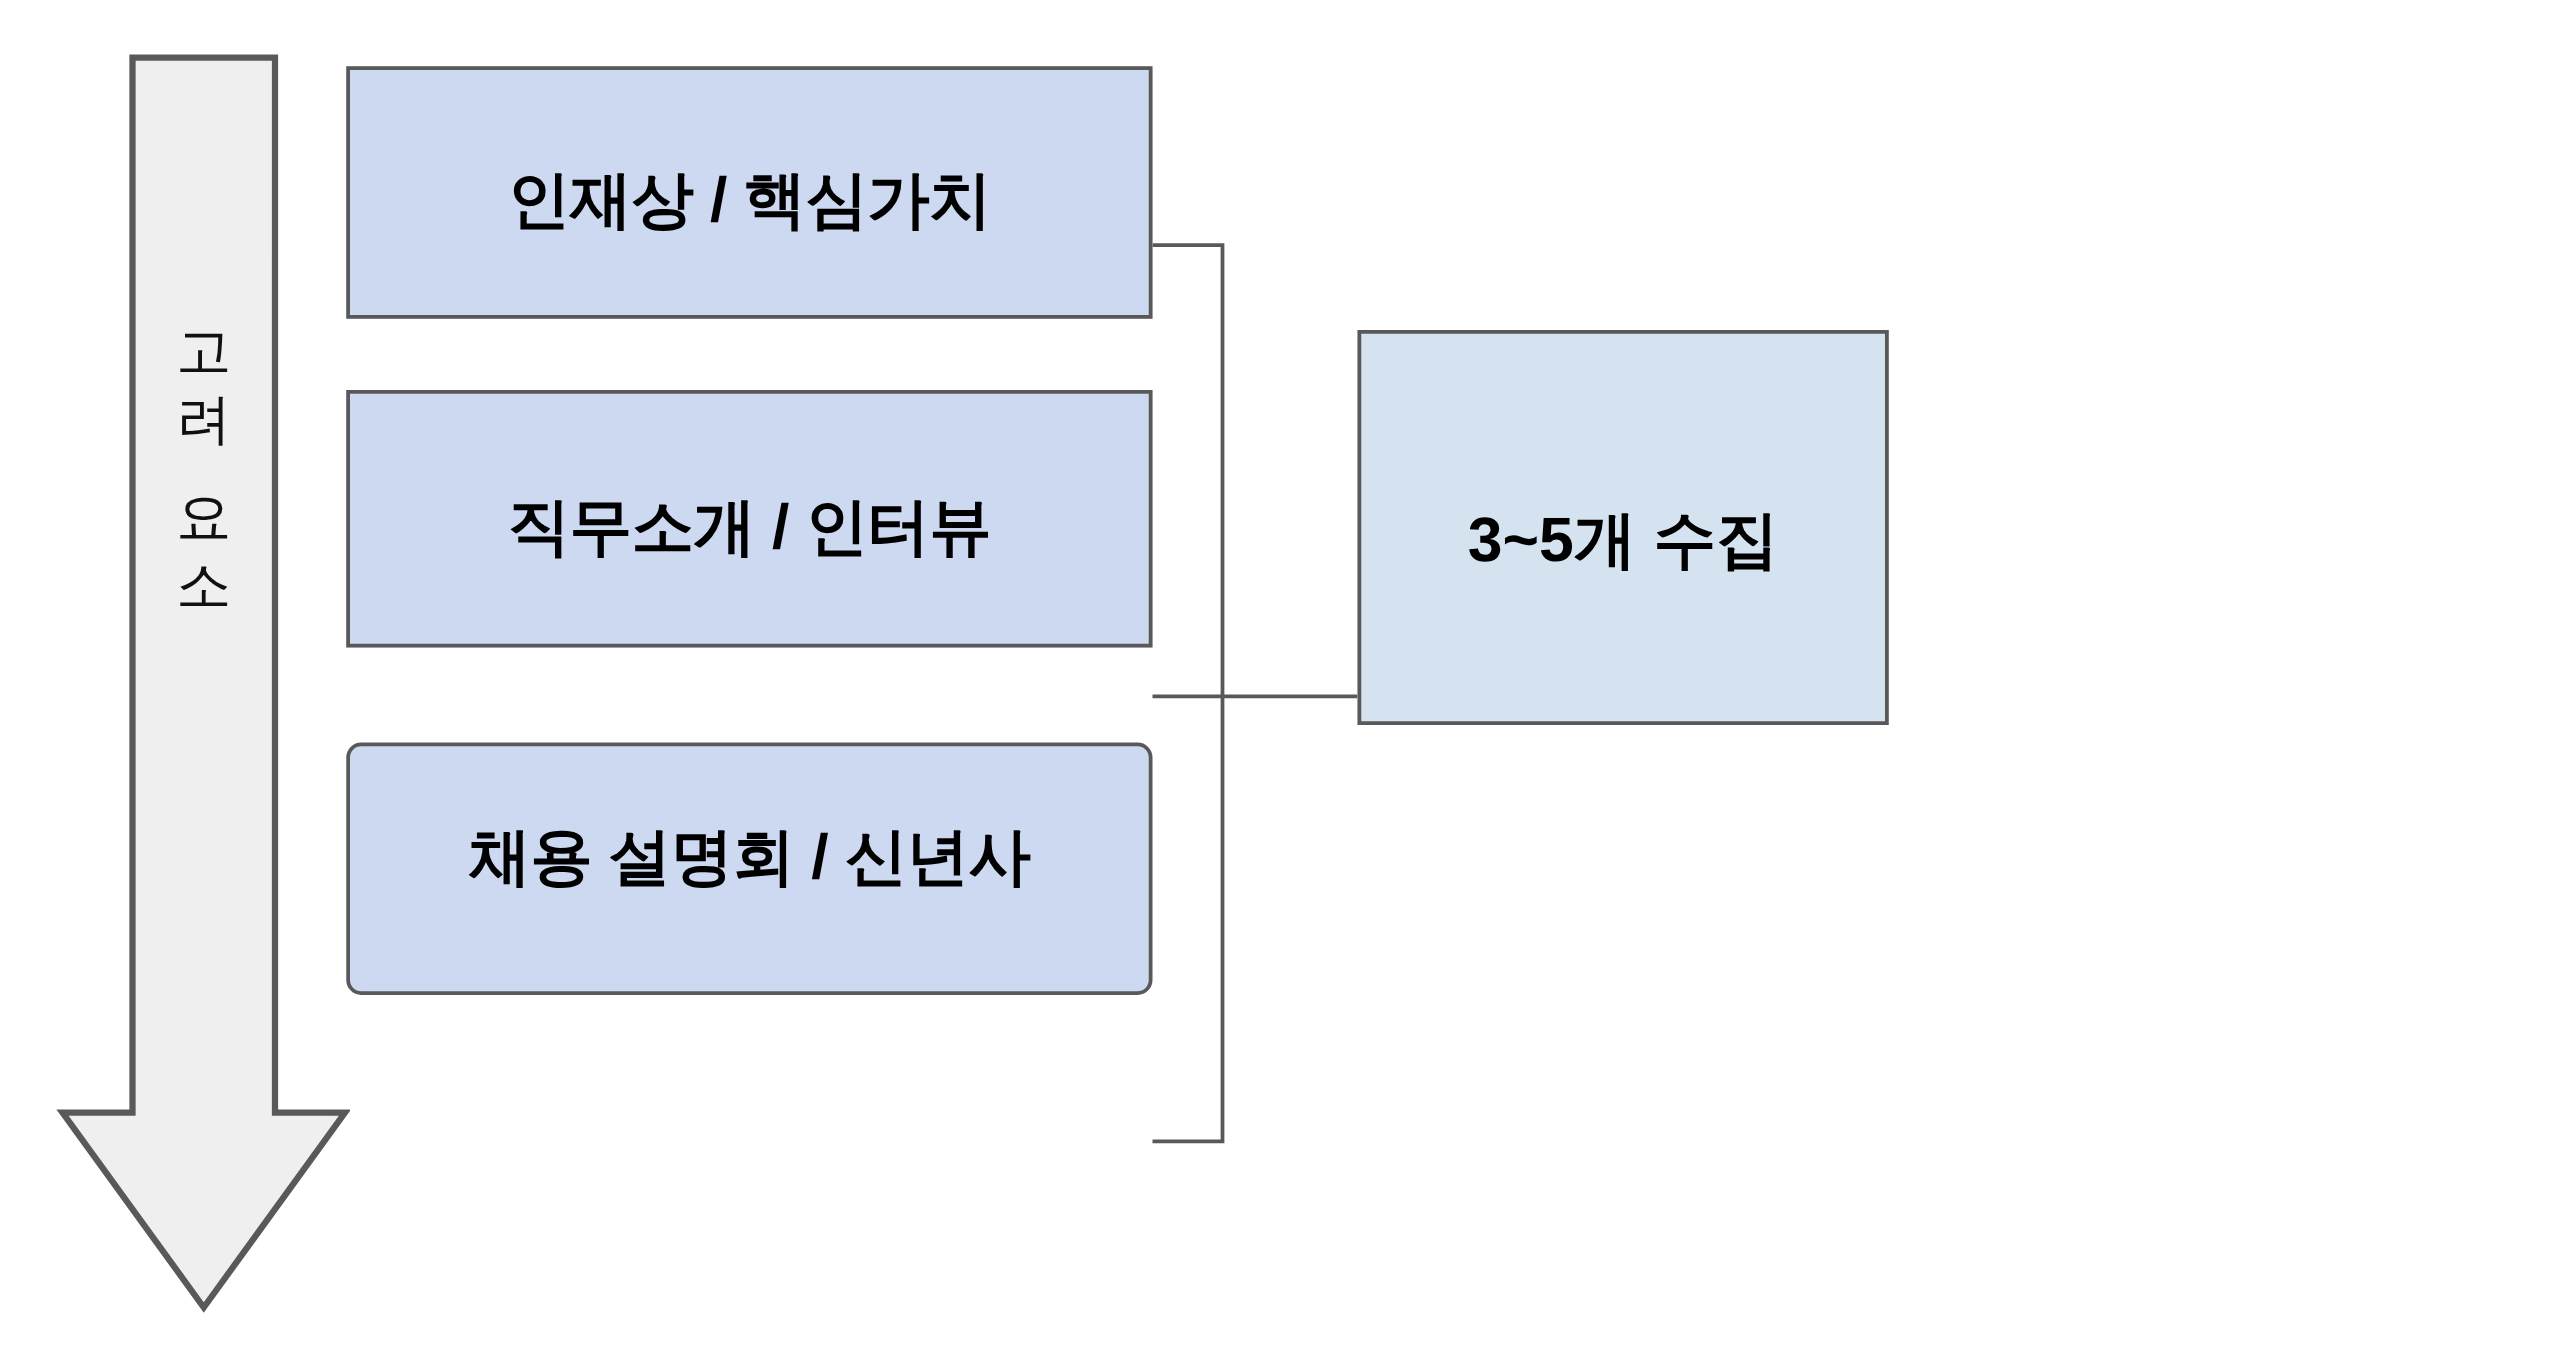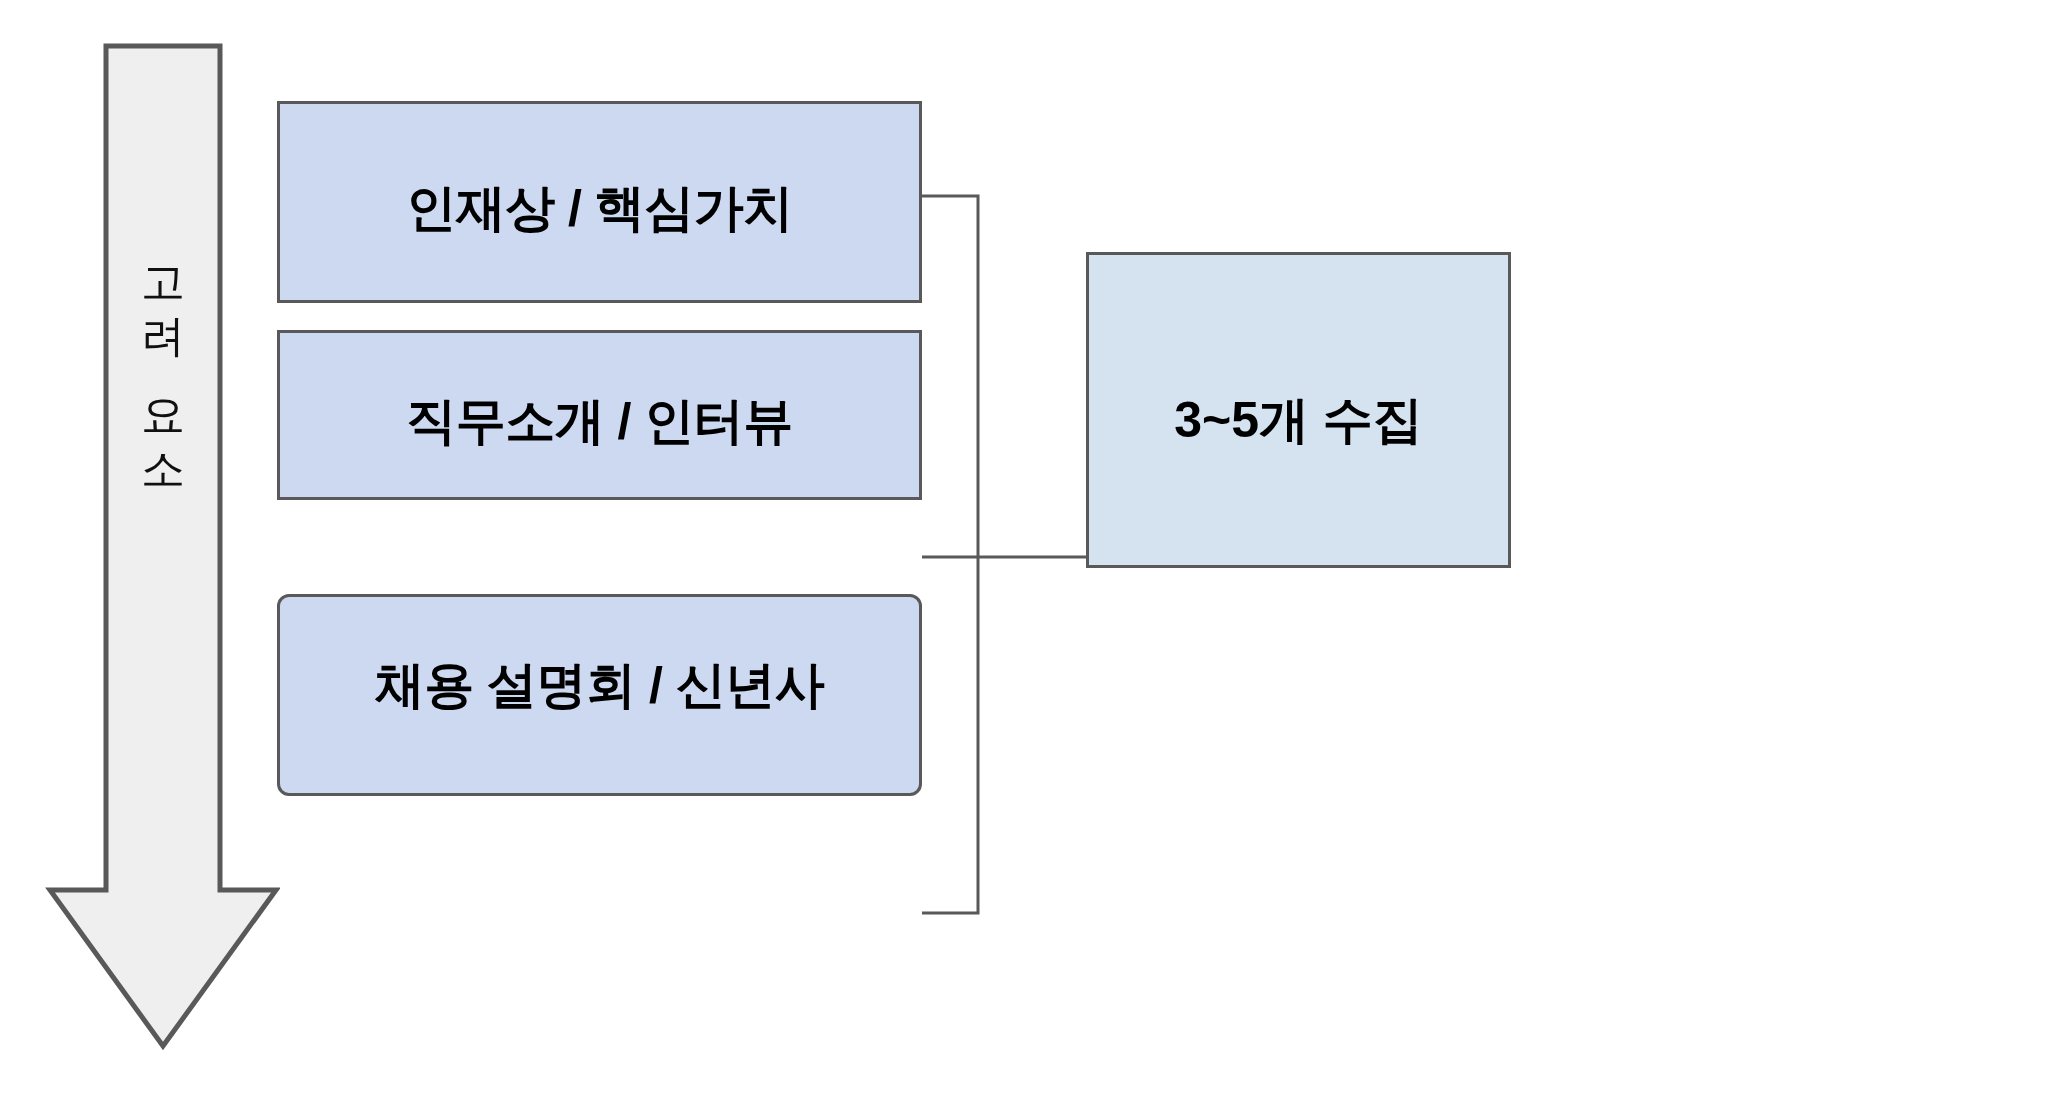--- a/index.html
+++ b/index.html
@@ -62,33 +62,33 @@
     width: 645px;
     background: #ccd9f0;
   }
   .node-left .node-text {
     font-size: 50px;
     font-weight: bold;
     color: #000000;
     letter-spacing: -0.5px;
     white-space: nowrap;
   }
-  #node-1 { top: 53px;  height: 202px; margin-top: 48px; }
-  #node-2 { top: 330px; height: 170px; }
+  #node-1 { top: 53px;  height: 202px; }
+  #node-2 { top: 312px; height: 206px; }
   #node-3 { top: 594px; height: 202px; border-radius: 12px; }
 
   
   #node-1 .node-text { transform: translateY(6px); }
   #node-2 .node-text { transform: translateY(6px); }
   #node-3 .node-text { transform: translateY(-10px); }
 
   
   #node-right {
     left: 1086px;
-    top: 252px;
+    top: 264px;
     width: 425px;
     height: 316px;
     background: #d5e2f0;
   }
   #node-right .node-text {
     font-size: 50px;
     font-weight: bold;
     color: #000000;
     white-space: nowrap;
     transform: translateY(10px);

